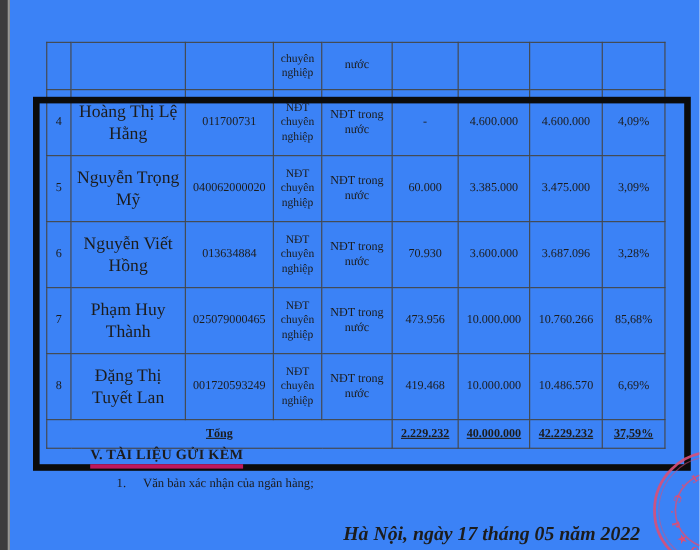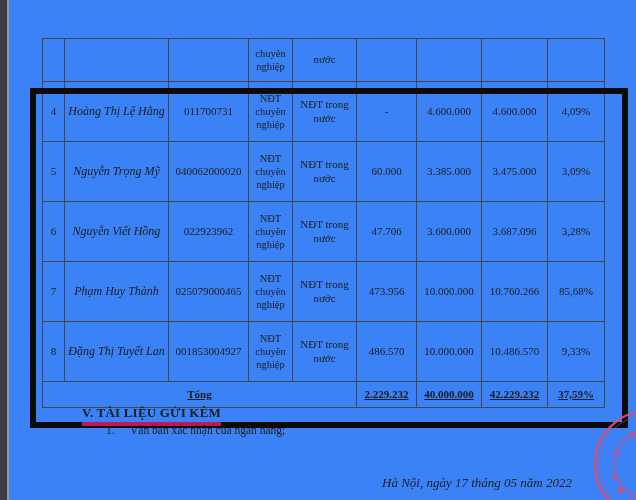--- a/index.html
+++ b/index.html
@@ -17,44 +17,44 @@
   table.doc-table{
     position:absolute; left:42px; top:38px; width:562px;
     border-collapse:collapse; table-layout:fixed;
     font-size:11px; line-height:1.25;
   }
   table.doc-table td{
     border:1px solid #454545;
     text-align:center; vertical-align:middle;
     padding:1px 2px; overflow:hidden;
   }
-  td.name-cell{ text-align:left; padding-left:5px; font-size:12px;font-style:italic;}
+  td.name-cell{ text-align:left; padding-left:5px; font-size:16px;}
   td.type-cell{ font-size:10.5px; }
   td.top-align{ vertical-align:top; padding-top:3px; }
   tr.hdr-row td{ height:40px; }
   tr.data-row td{ height:57px; }
   tr.total-row td{ height:23px; font-weight:bold;text-decoration:underline; }
   
   .highlight-rect{
     position:absolute; left:30px; top:88px; width:586px; height:328px;
     border:6px solid #0b0b0b; pointer-events:none; z-index:5;
   }
   
   .sec-heading{
     position:absolute; left:82px; top:405px; z-index:6;
     font-weight:bold; font-size:13px; letter-spacing:.2px;
     border-bottom:4px solid #be185d; padding-bottom:1px;
   }
   .list-item{ position:absolute; left:106px; z-index:6; font-size:11.5px; white-space:nowrap;}
   .list-item .li-num{ display:inline-block; width:24px; }
-  .item-1{ top:424px; }
+  .item-1{ top:434px; }
   .item-2{ top:458px; }
   .date-line{
-    position:absolute; right:64px; top:475px; z-index:6;
-    font-style:italic; font-weight:normal; font-size:13px; white-space:nowrap;
+    position:absolute; right:54px; top:475px; z-index:6;
+    font-style:italic; font-weight:bold; font-size:18px; white-space:nowrap;
   }
   
   .stamp{ position:absolute; left:588px; top:400px; z-index:7; }
 </style>
 </head>
 <body>
 
 <div id="page">
 
   <div class="left-strip"></div>
@@ -104,51 +104,51 @@
         <td>NĐT trong nước</td>
         <td>60.000</td>
         <td>3.385.000</td>
         <td>3.475.000</td>
         <td>3,09%</td>
       </tr>
 
       <tr class="data-row">
         <td>6</td>
         <td class="name-cell">Nguyễn Viết Hồng</td>
-        <td>022923962</td>
+        <td>013634884</td>
         <td class="type-cell">NĐT chuyên nghiệp</td>
         <td>NĐT trong nước</td>
-        <td>47.706</td>
+        <td>70.930</td>
         <td>3.600.000</td>
         <td>3.687.096</td>
         <td>3,28%</td>
       </tr>
 
       <tr class="data-row">
         <td>7</td>
         <td class="name-cell">Phạm Huy Thành</td>
         <td>025079000465</td>
         <td class="type-cell">NĐT chuyên nghiệp</td>
         <td>NĐT trong nước</td>
         <td>473.956</td>
         <td>10.000.000</td>
         <td>10.760.266</td>
         <td>85,68%</td>
       </tr>
 
       <tr class="data-row">
         <td>8</td>
         <td class="name-cell">Đặng Thị Tuyết Lan</td>
-        <td>001853004927</td>
+        <td>001720593249</td>
         <td class="type-cell">NĐT chuyên nghiệp</td>
         <td>NĐT trong nước</td>
-        <td>486.570</td>
+        <td>419.468</td>
         <td>10.000.000</td>
         <td>10.486.570</td>
-        <td>9,33%</td>
+        <td>6,69%</td>
       </tr>
 
       <tr class="total-row">
         <td colspan="5">Tổng</td>
         <td>2.229.232</td>
         <td>40.000.000</td>
         <td>42.229.232</td>
         <td>37,59%</td>
       </tr>
     </tbody>

